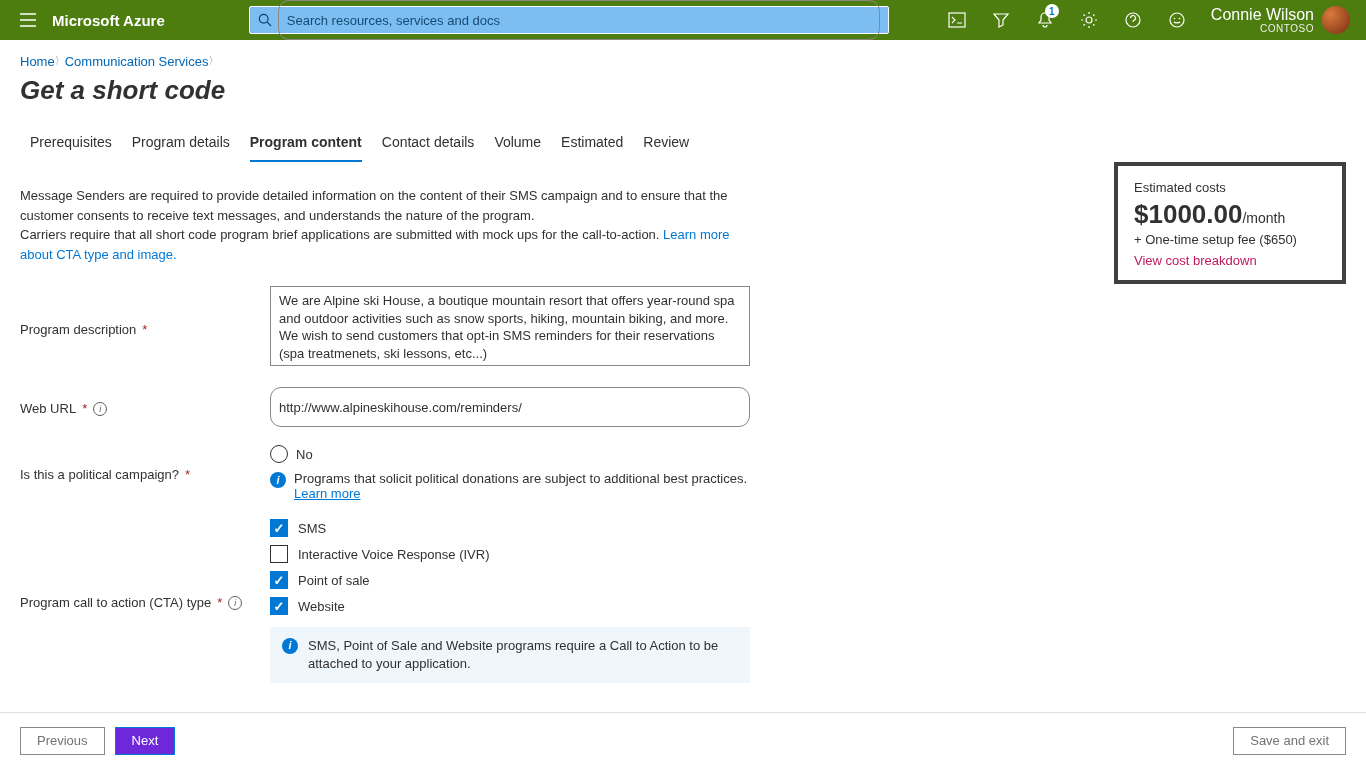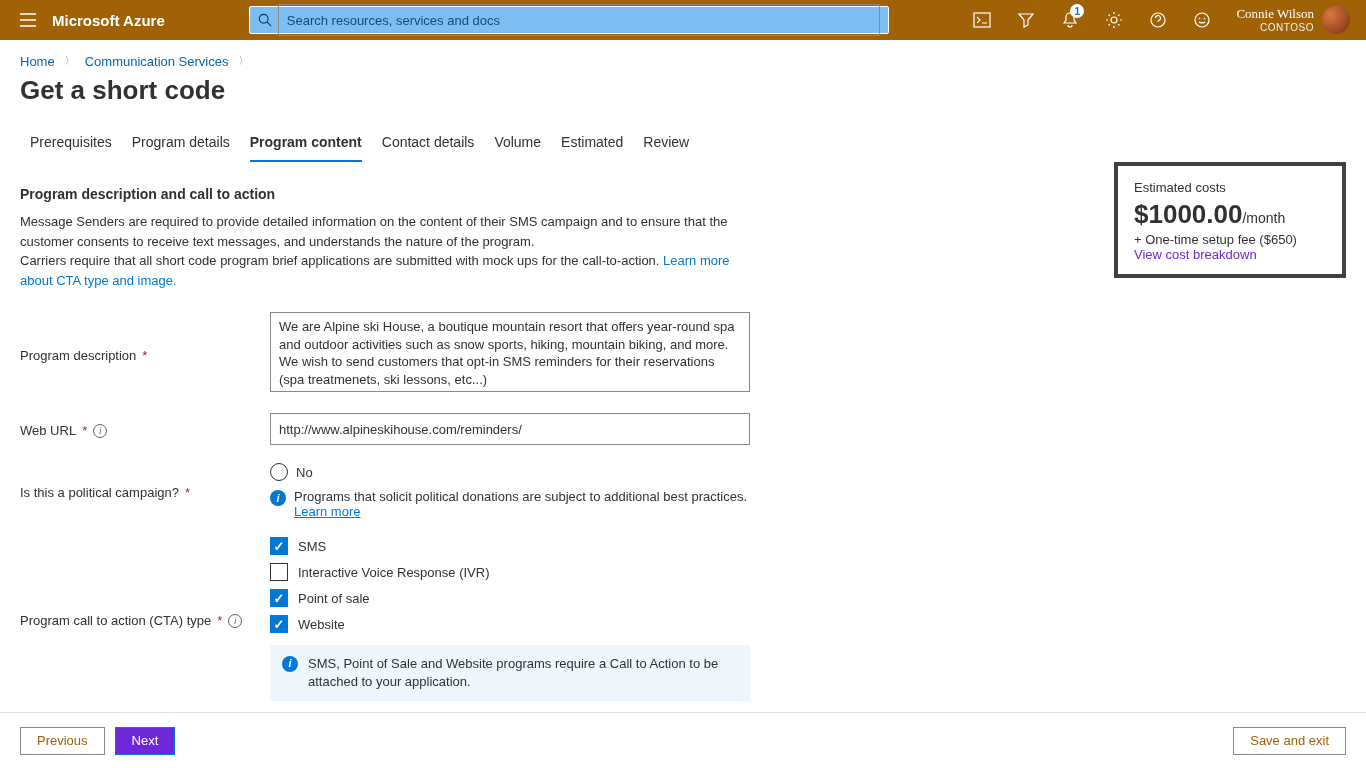--- a/index.html
+++ b/index.html
@@ -8,21 +8,21 @@
   font-size: 13px;
   color: #323130;
   background: #fff;
   width: 1366px;
   height: 768px;
   overflow: hidden;
   position: relative;
 }
 
 .header {
-  background: #a16207;
+  background: #4d7c0f;
   height: 40px;
   display: flex;
   align-items: center;
   color: #fff;
   padding: 0 8px;
 }
 .hamburger { width: 40px; height: 40px; display:flex; align-items:center; justify-content:center; cursor:pointer; }
 .brand { font-size: 15px; font-weight: 600; margin-left: 4px; margin-right: 24px; white-space:nowrap; }
 .search-wrap { flex: 0 0 640px; margin-left: 60px; }
 .search {
@@ -53,28 +53,28 @@
 }
 .badge {
   position:absolute; top:4px; right:8px;
   background:#fff; color:#0078d4;
   border-radius:50%; width:14px; height:14px;
   font-size:10px; display:flex; align-items:center; justify-content:center;
   font-weight:600;
 }
 .account { display:flex; align-items:center; gap:8px; padding:0 8px 0 12px; cursor:pointer; }
 .account-text { text-align:right; line-height:1.1; }
-.account-name { font-size:13px;font-family:Liberation Serif, serif; }
+.account-name { font-size:16px; }
 .account-tenant { font-size:10px; letter-spacing:.5px; opacity:.9; }
 .avatar { width:28px; height:28px; border-radius:50%; background: radial-gradient(circle at 30% 30%, #d97a3c, #7a2c10); }
 
-.crumbs { padding: 14px 20px 0; font-size:13px; display:flex; align-items:flex-start; gap:10px; }
+.crumbs { padding: 14px 20px 0; font-size:13px; display:flex; align-items:flex-start; }
 .crumbs a { color:#0067b8; text-decoration:none; cursor:pointer; }
 .crumbs .chev { color:#666; font-size:10px; }
-.page-title { font-size:26px; font-weight:600; padding: 6px 20px 18px; }
+.page-title { font-size:26px; font-weight:600; padding: 6px 20px 18px; font-style: italic; }
 
 .tabs { display:flex; gap: 20px; padding: 0 30px; border-bottom: 0; font-size:14px; }
 .tab { padding: 10px 0 10px; cursor:pointer; color:#323130; }
 .tab.active { font-weight:600; border-bottom: 2px solid #0078d4; }
 
 .main { position:relative; padding: 24px 20px 0; height: calc(768px - 40px - 180px); }
 .section-title { font-weight:600; font-size:14px; margin-bottom:10px; }
 .intro { max-width: 740px; line-height:1.5; color:#323130; }
 .intro a { color:#0078d4; text-decoration:none; }
 .form { margin-top: 22px; }
@@ -85,21 +85,21 @@
 textarea, input[type=text] {
   width: 480px;
   border: 1px solid #8a8886;
   font-family: inherit;
   font-size: 13px;
   padding: 5px 8px;
   resize: none;
   color:#323130;
 }
 textarea { height: 80px; line-height:1.35; }
-input[type=text] { height:32px; }
+input[type=text] { height:40px;border-radius:11px; }
 .radio-row { display:flex; align-items:center; gap:8px; margin-bottom:8px; cursor:pointer; }
 .radio {
   width:18px; height:18px; border-radius:50%; border:1px solid #323130; display:flex; align-items:center; justify-content:center;
 }
 .radio.selected { border-color:#0078d4; }
 .radio.selected::after { content:""; width:10px; height:10px; background:#0078d4; border-radius:50%; }
 .info-inline { display:flex; align-items:flex-start; gap:8px; margin-top:6px; font-size:13px; }
 .info-inline a { color:#0078d4; text-decoration:underline; }
 .info-icon-round {
   width:16px; height:16px; border-radius:50%; background:#0078d4; color:#fff; font-size:11px; font-weight:700;
@@ -118,34 +118,34 @@
 
 .cost-card {
   position:absolute; right:20px; top:0px;
   width:232px; border:4px solid #404040; padding:14px 16px 12px;
   background:#fff;
 }
 .cost-card .lbl { font-size:13px; color:#323130; }
 .cost-card .amt { font-size:26px; font-weight:600; margin-top:4px; }
 .cost-card .amt small { font-size:14px; font-weight:400; }
 .cost-card .fee { font-size:13px; margin-top:2px; }
-.cost-card a { color:#6d28d9; text-decoration:none; font-size:13px; display:inline-block; }
+.cost-card a { color:#be185d; text-decoration:none; font-size:13px; display:inline-block; margin-top:6px; }
 .info-circle {
   width:14px; height:14px; border:1px solid #605e5c; border-radius:50%; display:inline-flex;
   align-items:center; justify-content:center; font-size:9px; color:#605e5c; font-style:italic; cursor:pointer;
 }
 
 .footer {
   position:absolute; bottom:0; left:0; right:0; height:56px;
   border-top:1px solid #e1dfdd; background:#fff;
   display:flex; align-items:center; justify-content:space-between; padding:0 20px;
 }
 .btn {
   height:28px; padding:0 16px; font-size:13px; cursor:pointer;
-  border:1px solid #8a8886; background:#fff; color:#a16207;
+  border:1px solid #8a8886; background:#fff; color:#737373;
 }
 .btn.primary { background:#6d28d9; border-color:#0078d4; color:#fff; }
 .footer-left { display:flex; gap:10px; }
 svg { display:block; }
 </style>
 </head>
 <body>
 
 <div class="header">
   <div class="hamburger">
@@ -224,21 +224,20 @@
   <div class="tab">Prerequisites</div>
   <div class="tab">Program details</div>
   <div class="tab active">Program content</div>
   <div class="tab">Contact details</div>
   <div class="tab">Volume</div>
   <div class="tab">Estimated</div>
   <div class="tab">Review</div>
 </div>
 
 <div class="main">
-  <div class="section-title">Program description and call to action</div>
   <div class="intro">
     <span>Message Senders are required to provide detailed information on the content of their SMS campaign and to ensure that the customer consents to receive text messages, and understands the nature of the program.</span><br>
     <span>Carriers require that all short code program brief applications are submitted with mock ups for the call-to-action. </span><a href="#">Learn more about CTA type and image.</a>
   </div>
 
   <div class="form">
 
     <div class="row">
       <div class="label-col">
         <span>Program description</span>

